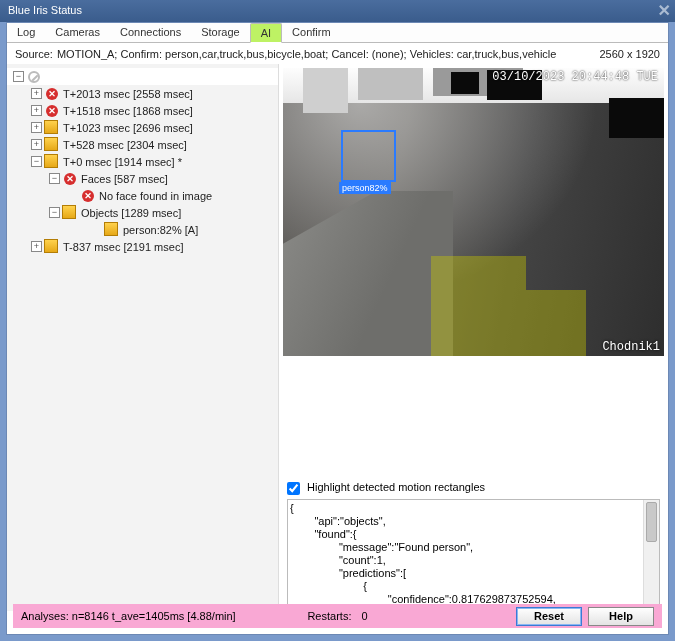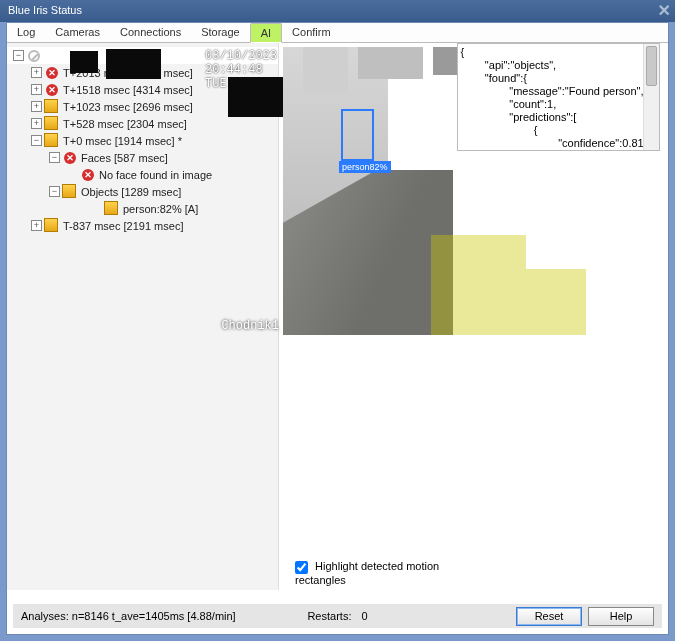--- a/index.html
+++ b/index.html
@@ -19,21 +19,21 @@
   .node { display: flex; align-items: center; height: 17px; padding: 0 4px; white-space: nowrap; color: #222; }
   .node.sel { background: #fff; }
   .tw { width: 11px; height: 11px; border: 1px solid #888; background: #fff; display: inline-flex; align-items: center; justify-content: center; font-size: 9px; line-height: 1; margin-right: 3px; cursor: pointer; color: #555; }
   .tw.blank { border: none; background: transparent; }
   .ic { width: 14px; height: 14px; margin-right: 4px; display: inline-flex; align-items: center; justify-content: center; }
   .ic-slash { border: 2px solid #bbb; border-radius: 50%; position: relative; width: 12px; height: 12px; }
   .ic-slash::after { content:""; position:absolute; left:1px; top:4px; width:8px; height:2px; background:#bbb; transform:rotate(-45deg);}
   .ic-red { width:12px;height:12px;border-radius:50%;background:#d62e2e;color:#fff;font-size:9px;font-weight:bold;line-height:12px;text-align:center;}
   .ic-grn { width:12px;height:12px;background:linear-gradient(#7ec449,#4a9a1e);border:1px solid #3a7a12;position:relative;}
   .ic-grn::before{content:"";position:absolute;left:-3px;top:-3px;width:12px;height:12px;background:linear-gradient(#ffd24d,#e6a817);border:1px solid #b37d05;}
-  .right { flex: 1; display: flex; flex-direction: row; position: relative; padding: 0; }
+  .right { flex: 1; display: flex; flex-direction: column; position: relative; padding: 0; }
   .imgwrap { margin: 4px 4px 0 4px; position: relative; height: 288px; background: #222; }
   .camimg { position: absolute; inset: 0; }
   .sky { position:absolute; left:0; top:0; right:0; height:35px; background:linear-gradient(#fdfdfd,#e6e6e6);}
   .road {position:absolute;left:0;top:35px;right:0;bottom:0;background:
     radial-gradient(ellipse at 20% 0%, rgba(255,255,255,.5), transparent 55%),
     linear-gradient(100deg,#4c4a47 0%,#5c5a56 30%,#444 60%,#2e2e2e 100%);}
   .sidewalk{position:absolute;left:0;bottom:0;width:170px;height:165px;background:linear-gradient(115deg,#8b8b88 0%, #6e6e6b 60%);clip-path:polygon(0 32%,55% 0,100% 0,100% 100%,0 100%);}
   .bld{position:absolute;top:0;height:70px;background:#cfcfcf;}
   .b1{left:20px;width:45px;height:45px;}
   .b2{left:75px;width:65px;height:32px;background:#bfbfbf;}
@@ -43,23 +43,23 @@
   .b5{position:absolute;right:122px;top:2px;width:55px;height:30px;background:#0a0a0a;}
   .b6{position:absolute;right:185px;top:4px;width:28px;height:22px;background:#0a0a0a;}
   .ts{position:absolute;right:6px;top:2px;color:#fff;font-family:"Courier New",monospace;font-size:12px;text-shadow:0 0 2px #000;}
   .camname{position:absolute;right:4px;bottom:2px;color:#fff;font-family:"Courier New",monospace;font-size:12px;text-shadow:0 0 3px #000;font-weight:normal;}
   .box{position:absolute;border:2px solid #2a7bff;}
   .boxlbl{position:absolute;background:#2a7bff;color:#fff;font-size:9px;padding:1px 3px;white-space:nowrap;}
   .motion{position:absolute;background:rgba(200,200,0,.4);}
   .chkrow{padding:6px 8px 4px 8px;margin-top:auto;}
   .chkrow input{vertical-align:middle;margin-right:4px;}
   .logbox{margin:0 8px 4px 8px;border:1px solid #bbb;height:108px;overflow:auto;background:#fff;font-family:"Courier New",monospace;font-size:11px;padding:2px;position:relative;white-space:pre;}
-  .footer{position:absolute;left:6px;right:6px;bottom:6px;height:24px;display:flex;align-items:center;background:#e5e5e5;padding:0 8px;}
+  .footer{position:absolute;left:6px;right:6px;bottom:6px;height:24px;display:flex;align-items:center;background:#f9a8d4;padding:0 8px;}
   .footer .mid{position:absolute;left:50%;transform:translateX(-50%);display:flex;gap:10px;align-items:flex-end;}
-  .btn{min-width:66px;height:19px;border:1px solid #888;background:linear-gradient(#fefefe,#e4e4e4);cursor:pointer;font-size:11px;}
+  .btn{min-width:66px;height:19px;border:1px solid #888;background:linear-gradient(#fefefe,#e4e4e4);cursor:pointer;font-size:11px;font-weight:bold;}
   .btn.primary{border:1px solid #3a7bd5;box-shadow:0 0 0 1px #8ab6f2 inset;}
   .ftr-right{margin-left:auto;display:flex;gap:6px;}
   .scrollbar{position:absolute;right:0;top:0;bottom:0;width:16px;background:#f0f0f0;border-left:1px solid #ddd;}
   .scrollbar .th{position:absolute;left:2px;right:2px;top:2px;height:40px;background:#c9c9c9;border:1px solid #aaa;border-radius:2px;}
 </style>
 </head>
 <body>
 
 <div class="window">
   <div class="titlebar">
@@ -70,20 +70,25 @@
   <div class="client">
     <div class="tabs" id="tabs">
         <div class="tab">Log</div>
         <div class="tab">Cameras</div>
         <div class="tab">Connections</div>
         <div class="tab">Storage</div>
         <div class="tab active">AI</div>
         <div class="tab">Confirm</div>
       </div>
 
+    <div class="srcrow">
+      <span class="lbl">Source:</span>
+      <span>MOTION_A; Confirm: person,car,truck,bus,bicycle,boat; Cancel: (none); Vehicles: car,truck,bus,vehicle</span>
+      <span class="dim">2560 x 1920</span>
+    </div>
 
     <div class="main">
       <div class="tree" id="tree">
           <div class="node sel" style="padding-left: 6px;">
             <span class="tw">−</span>
             <span class="ic">
               <span class="ic-slash"></span>
             </span>
           </div>
           <div class="node" style="padding-left: 24px;">
@@ -91,21 +96,21 @@
             <span class="ic">
               <span class="ic-red">✕</span>
             </span>
             <span>T+2013 msec  [2558 msec]</span>
           </div>
           <div class="node" style="padding-left: 24px;">
             <span class="tw">+</span>
             <span class="ic">
               <span class="ic-red">✕</span>
             </span>
-            <span>T+1518 msec  [4314 msec]</span>
+            <span>T+1518 msec  [1868 msec]</span>
           </div>
           <div class="node" style="padding-left: 24px;">
             <span class="tw">+</span>
             <span class="ic">
               <span class="ic-grn"></span>
             </span>
             <span>T+1023 msec  [2696 msec]</span>
           </div>
           <div class="node" style="padding-left: 24px;">
             <span class="tw">+</span>
@@ -166,21 +171,21 @@
             <div class="sky"></div>
             <div class="bld b1"></div>
               <div class="bld b2"></div>
               <div class="bld b3"></div>
             <div class="b4"></div>
               <div class="b5"></div>
               <div class="b6"></div>
           </div>
           <div class="ts">03/10/2023 20:44:48 TUE</div>
           <div class="camname">Chodnik1</div>
-          <div class="box" id="detbox" style="left: 58px; top: 62px; width: 33px; height: 52px;">
+          <div class="box" id="detbox" style="left: 58px; top: 62px; width: 55px; height: 52px;">
             <div class="boxlbl" id="detlbl" style="left: -4px; bottom: -14px;">person82%</div>
           </div>
           <div id="motions">
               <div class="motion" style="left: 148px; top: 188px; width: 95px; height: 100px;"></div>
               <div class="motion" style="left: 243px; top: 222px; width: 60px; height: 66px;"></div>
             </div>
         </div>
 
         <div style="flex:1"></div>
 

